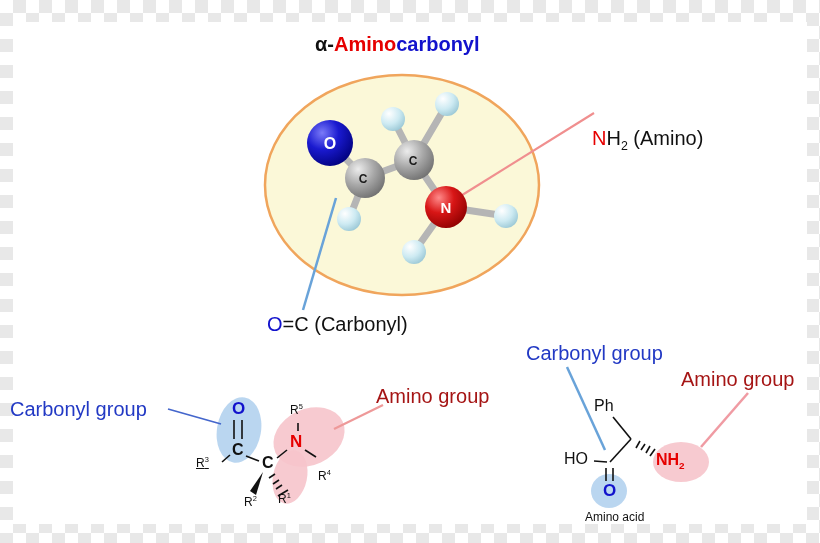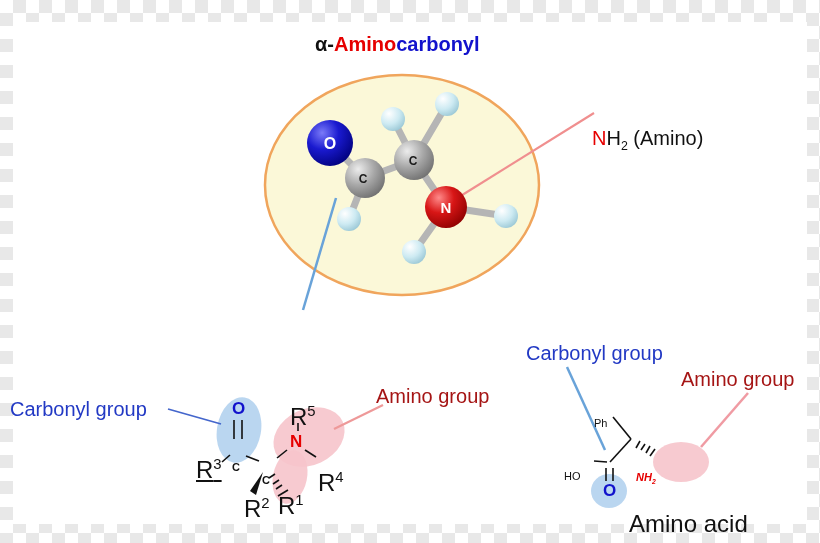--- a/index.html
+++ b/index.html
@@ -18,23 +18,23 @@
   .art { position:absolute; left:0; top:0; }
   .txt { position:absolute; white-space:nowrap; line-height:1.1; }
   .t-red   { color:#e60000; }
   .t-blue  { color:#1212cc; }
   .t-hblue { color:#2239c4; }
   .t-dred  { color:#a51515; }
   .bold    { font-weight:bold; }
   sub { font-size:0.62em; }
   sup { font-size:0.62em; }
   .f20 { font-size:20px; }
-  .f18 { font-size:24px; }
+  .f18 { font-size:12px; }
   .f17 { font-size:17px; }
-  .f16 { font-size:11px;margin-top:20px; }
+  .f16 { font-size:16px; }
 </style>
 </head>
 <body>
 
 <div class="canvas">
   <div class="panel"></div>
 
   <svg class="art" width="820" height="543" viewBox="0 0 820 543">
     <defs>
       <radialGradient id="gO" cx="33%" cy="28%" r="80%">
@@ -135,35 +135,38 @@
     </g>
   </svg>
 
   <div class="txt f20 bold" style="left:315px; top:33px;text-align:center;">
     <span>α-</span><span class="t-red">Amino</span><span class="t-blue">carbonyl</span>
   </div>
 
   <div class="txt f20" style="left:592px; top:87px;margin-top:40px;">
     <span class="t-red">N</span><span>H</span><sub>2</sub><span> (Amino)</span>
   </div>
+  <div class="txt f20" style="left:267px; top:313px;">
+    <span class="t-blue">O</span><span>=C (Carbonyl)</span>
+  </div>
 
   <div class="txt f20 t-hblue" style="left:10px; top:398px;">Carbonyl group</div>
   <div class="txt f20 t-dred" style="left:376px; top:385px;">Amino group</div>
 
   <div class="txt f17 bold t-blue" style="left:232px; top:400px;">O</div>
   <div class="txt f16 bold" style="left:232px; top:441px;">C</div>
   <div class="txt f16 bold" style="left:262px; top:454px;">C</div>
   <div class="txt f17 bold t-red" style="left:290px; top:433px;">N</div>
   <div class="txt f18" style="left:196px; top:456px;text-decoration:underline;"><span>R</span><sup>3</sup></div>
   <div class="txt f18" style="left:290px; top:403px;"><span>R</span><sup>5</sup></div>
   <div class="txt f18" style="left:318px; top:469px;"><span>R</span><sup>4</sup></div>
   <div class="txt f18" style="left:244px; top:495px;"><span>R</span><sup>2</sup></div>
   <div class="txt f18" style="left:278px; top:492px;"><span>R</span><sup>1</sup></div>
 
   <div class="txt f20 t-hblue" style="left:526px; top:342px;">Carbonyl group</div>
   <div class="txt f20 t-dred" style="left:681px; top:368px;">Amino group</div>
 
   <div class="txt f16" style="left:594px; top:397px;">Ph</div>
   <div class="txt f16" style="left:564px; top:450px;">HO</div>
   <div class="txt f17 bold t-blue" style="left:603px; top:482px;">O</div>
-  <div class="txt f16 bold t-red" style="left:636px; top:451px;font-style:italic;"><span>NH</span><sub>2</sub></div>
-  <div class="txt f18" style="left:585px; top:511px;margin-left:44px;">Amino acid</div>
+  <div class="txt f16 bold t-red" style="left:656px; top:451px;"><span>NH</span><sub>2</sub></div>
+  <div class="txt f18" style="left:585px; top:511px;">Amino acid</div>
 </div>
 
 </body></html>

